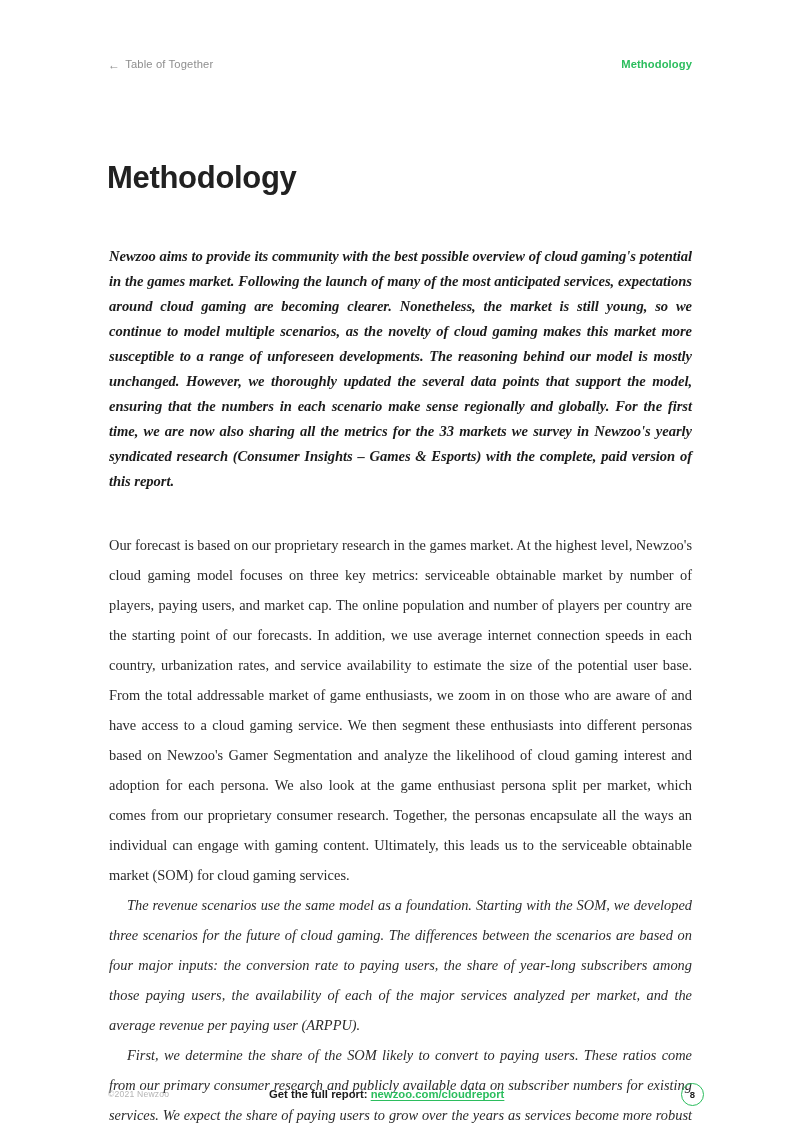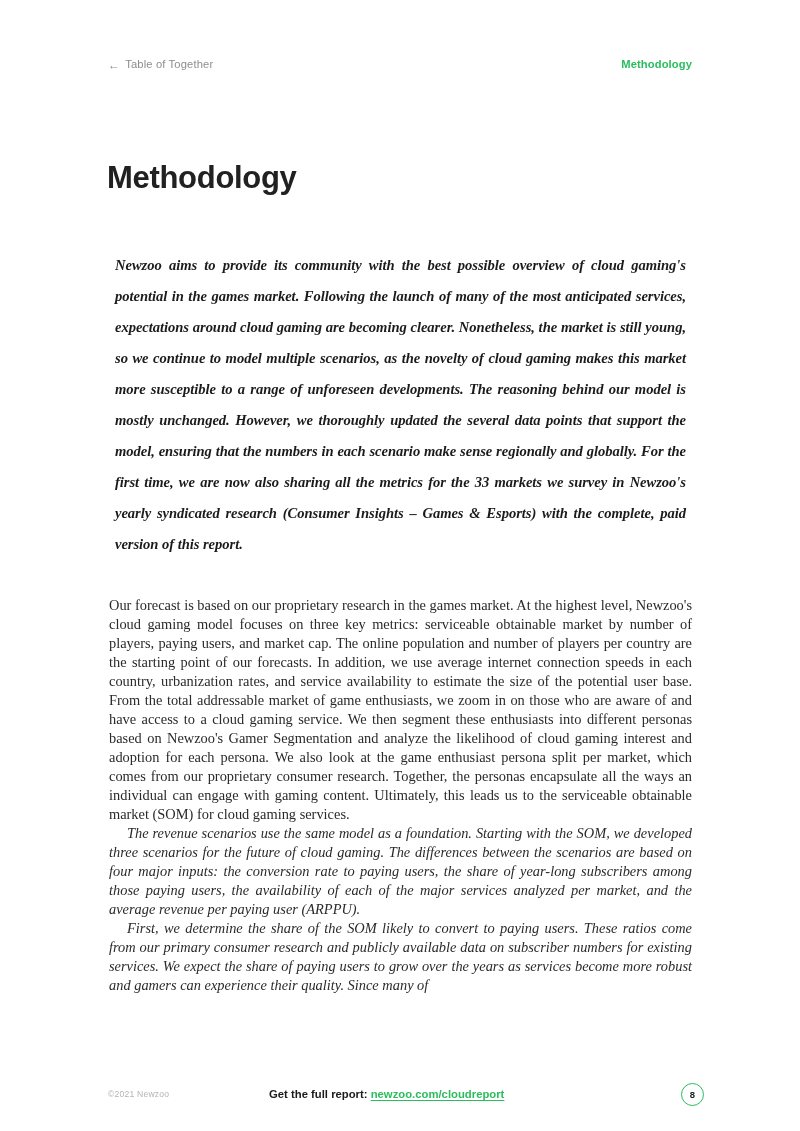--- a/index.html
+++ b/index.html
@@ -76,41 +76,41 @@
 
   
   .content {
     position: absolute;
     top: 244px;
     left: 109px;
     width: 583px;
   }
 
   .lead {
-    margin: 6px;
+    margin: 0;
     font-family: "Liberation Serif", serif;
     font-size: 14.6px;
     font-weight: bold;
     font-style: italic;
-    line-height: 31px;
+    line-height: 25px;
     color: #1b1b1b;
     text-align: justify;
     text-justify: inter-word;
     hyphens: auto;
     letter-spacing: -0.05px;
   }
 
   .body-block {
     margin-top: 36px;
   }
   .body-p {
     margin: 0;
     font-family: "Liberation Serif", serif;
     font-size: 14.4px;
-    line-height: 19px;
+    line-height: 30px;
     color: #2a2a2a;
     text-align: justify;
     text-justify: inter-word;
     hyphens: auto;
   }
   .body-p + .body-p {
     text-indent: 18px;
     font-style: italic;
   }
 

